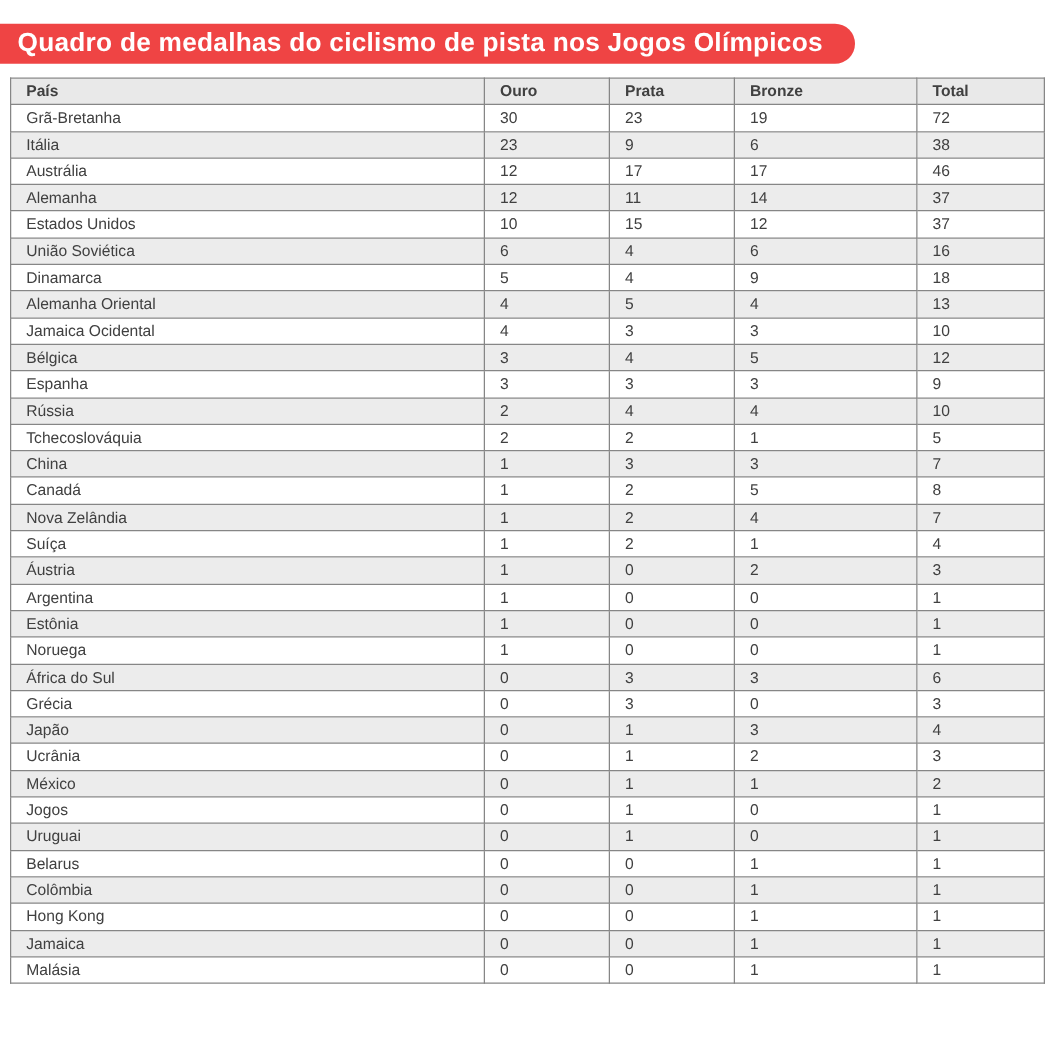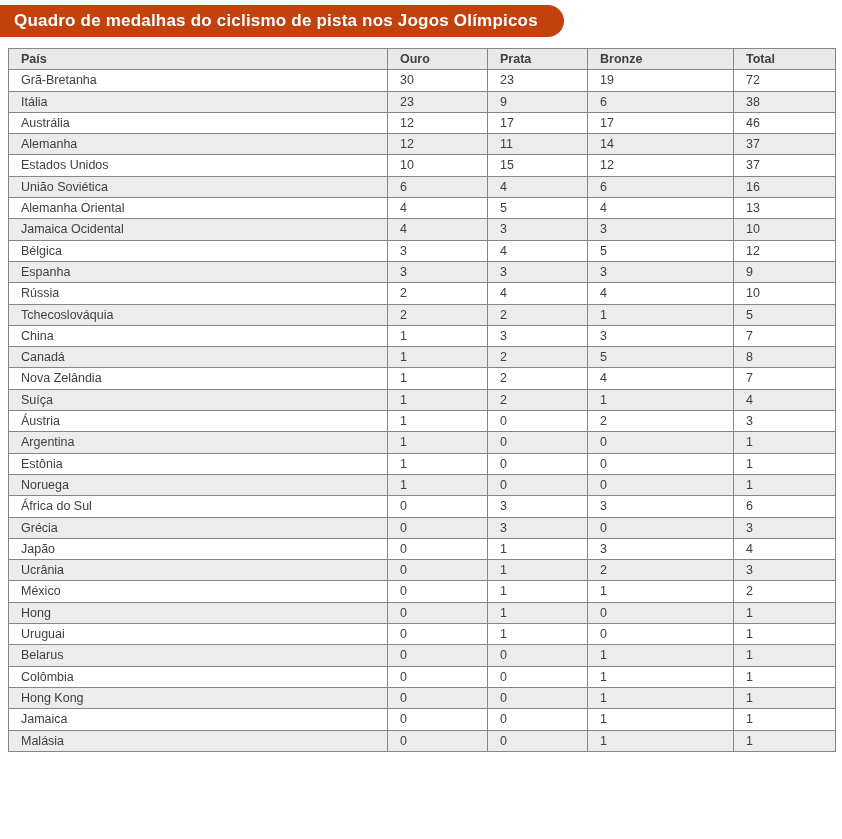--- a/index.html
+++ b/index.html
@@ -6,24 +6,24 @@
     margin: 0;
     padding: 0;
     background: #ffffff;
     width: 842px;
     height: 839px;
     font-family: "Liberation Sans", sans-serif;
     -webkit-font-smoothing: antialiased;
   }
   .banner {
     display: inline-block;
-    margin-top: 5px;
-    background: #c2410c;
+    margin-top: 19px;
+    background: #ef4444;
     color: #ffffff;
-    font-size: 17px;
+    font-size: 21px;
     font-weight: bold;
     line-height: 18px;
     letter-spacing: 0.2px;
     padding: 7px 26px 7px 14px;
     border-radius: 0 16px 16px 0;
   }
   table.medal-table {
     border-collapse: collapse;
     table-layout: fixed;
     width: 827px;
@@ -118,20 +118,27 @@
         <td>37</td>
       </tr>
       <tr>
         <td>União Soviética</td>
         <td>6</td>
         <td>4</td>
         <td>6</td>
         <td>16</td>
       </tr>
       <tr>
+        <td>Dinamarca</td>
+        <td>5</td>
+        <td>4</td>
+        <td>9</td>
+        <td>18</td>
+      </tr>
+      <tr>
         <td>Alemanha Oriental</td>
         <td>4</td>
         <td>5</td>
         <td>4</td>
         <td>13</td>
       </tr>
       <tr>
         <td>Jamaica Ocidental</td>
         <td>4</td>
         <td>3</td>
@@ -251,21 +258,21 @@
         <td>3</td>
       </tr>
       <tr>
         <td>México</td>
         <td>0</td>
         <td>1</td>
         <td>1</td>
         <td>2</td>
       </tr>
       <tr>
-        <td>Hong</td>
+        <td>Jogos</td>
         <td>0</td>
         <td>1</td>
         <td>0</td>
         <td>1</td>
       </tr>
       <tr>
         <td>Uruguai</td>
         <td>0</td>
         <td>1</td>
         <td>0</td>

